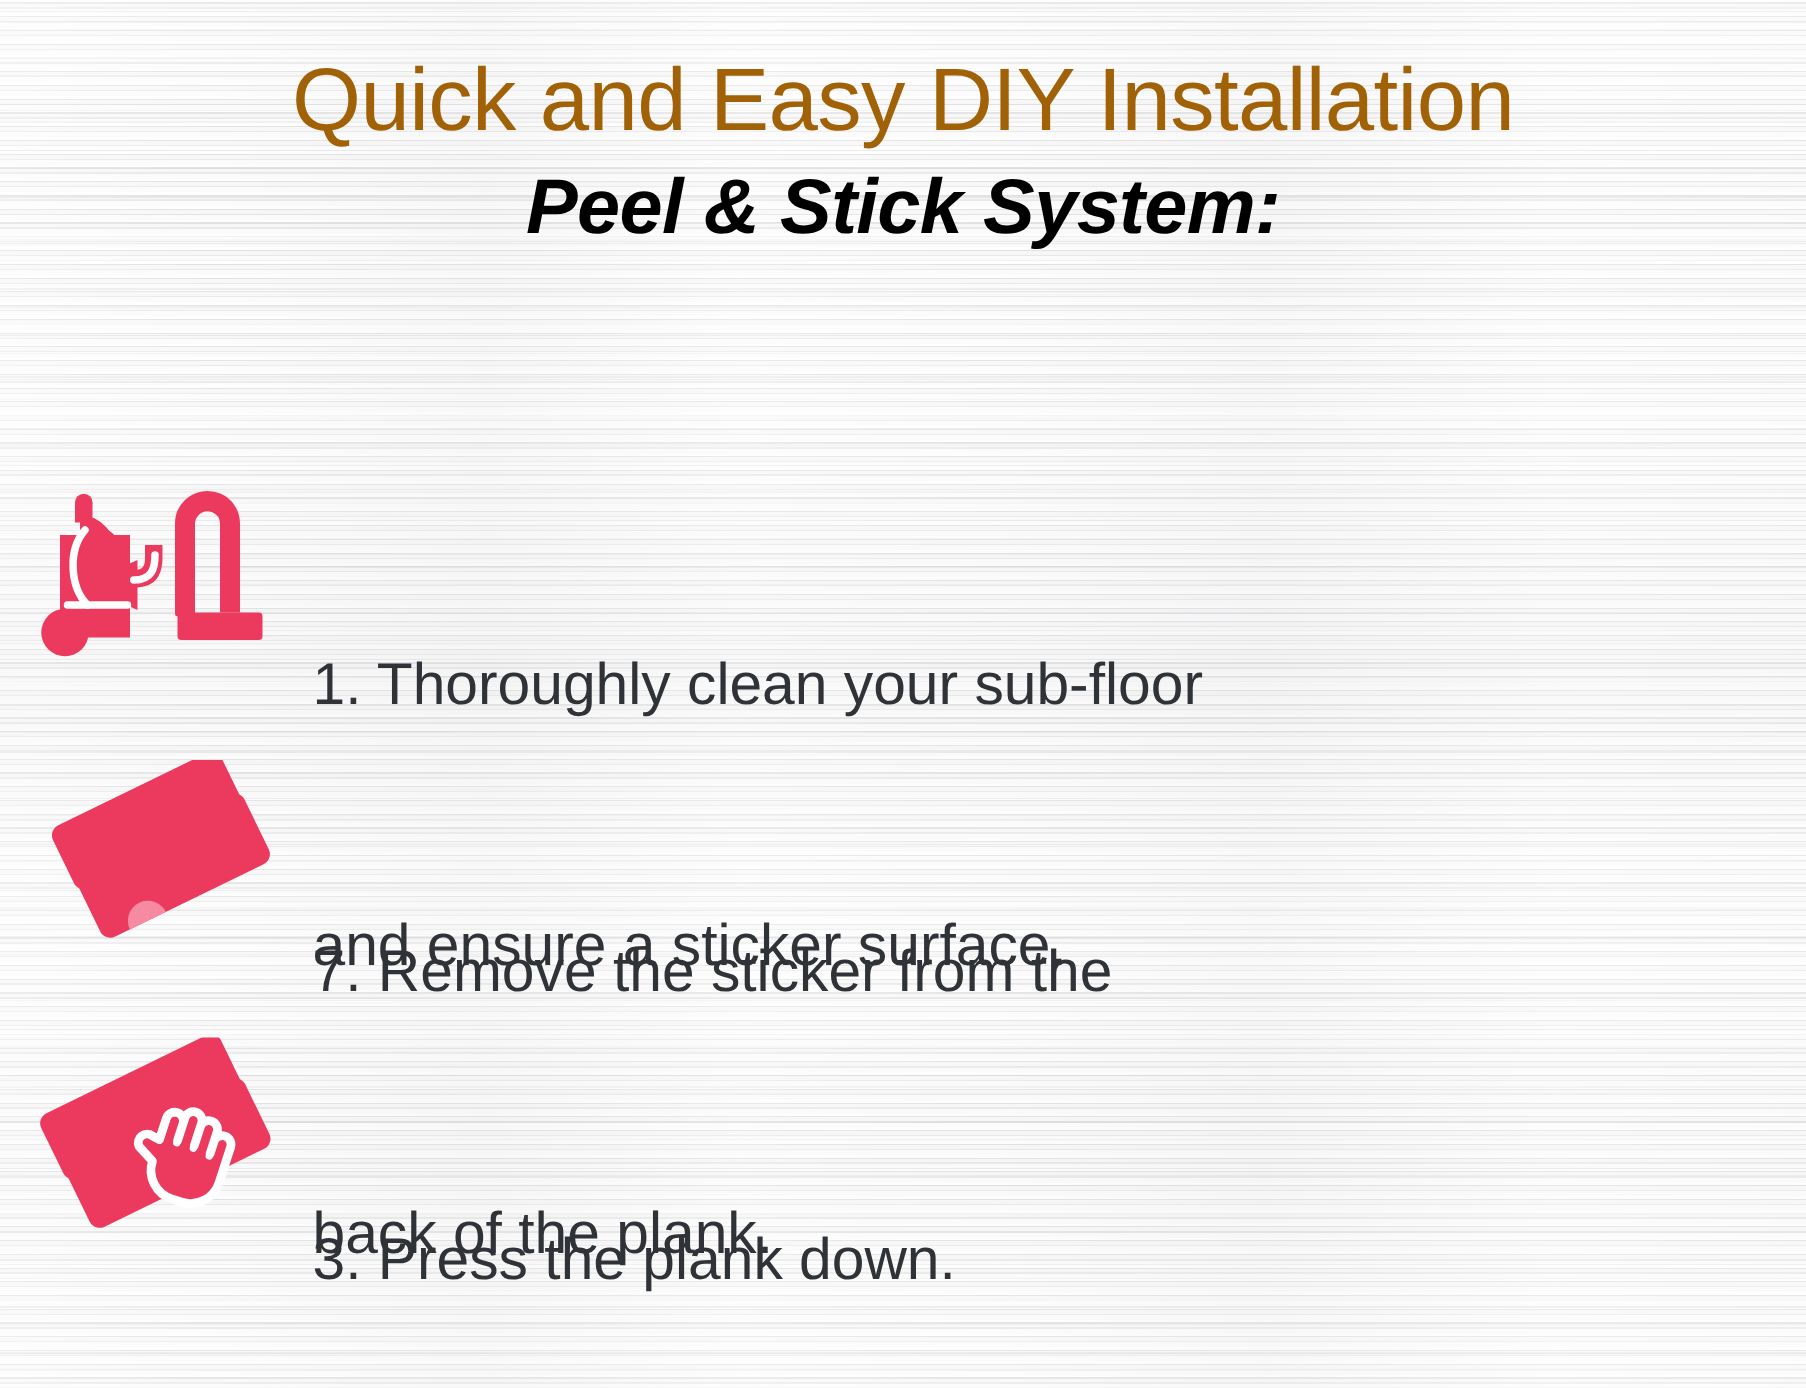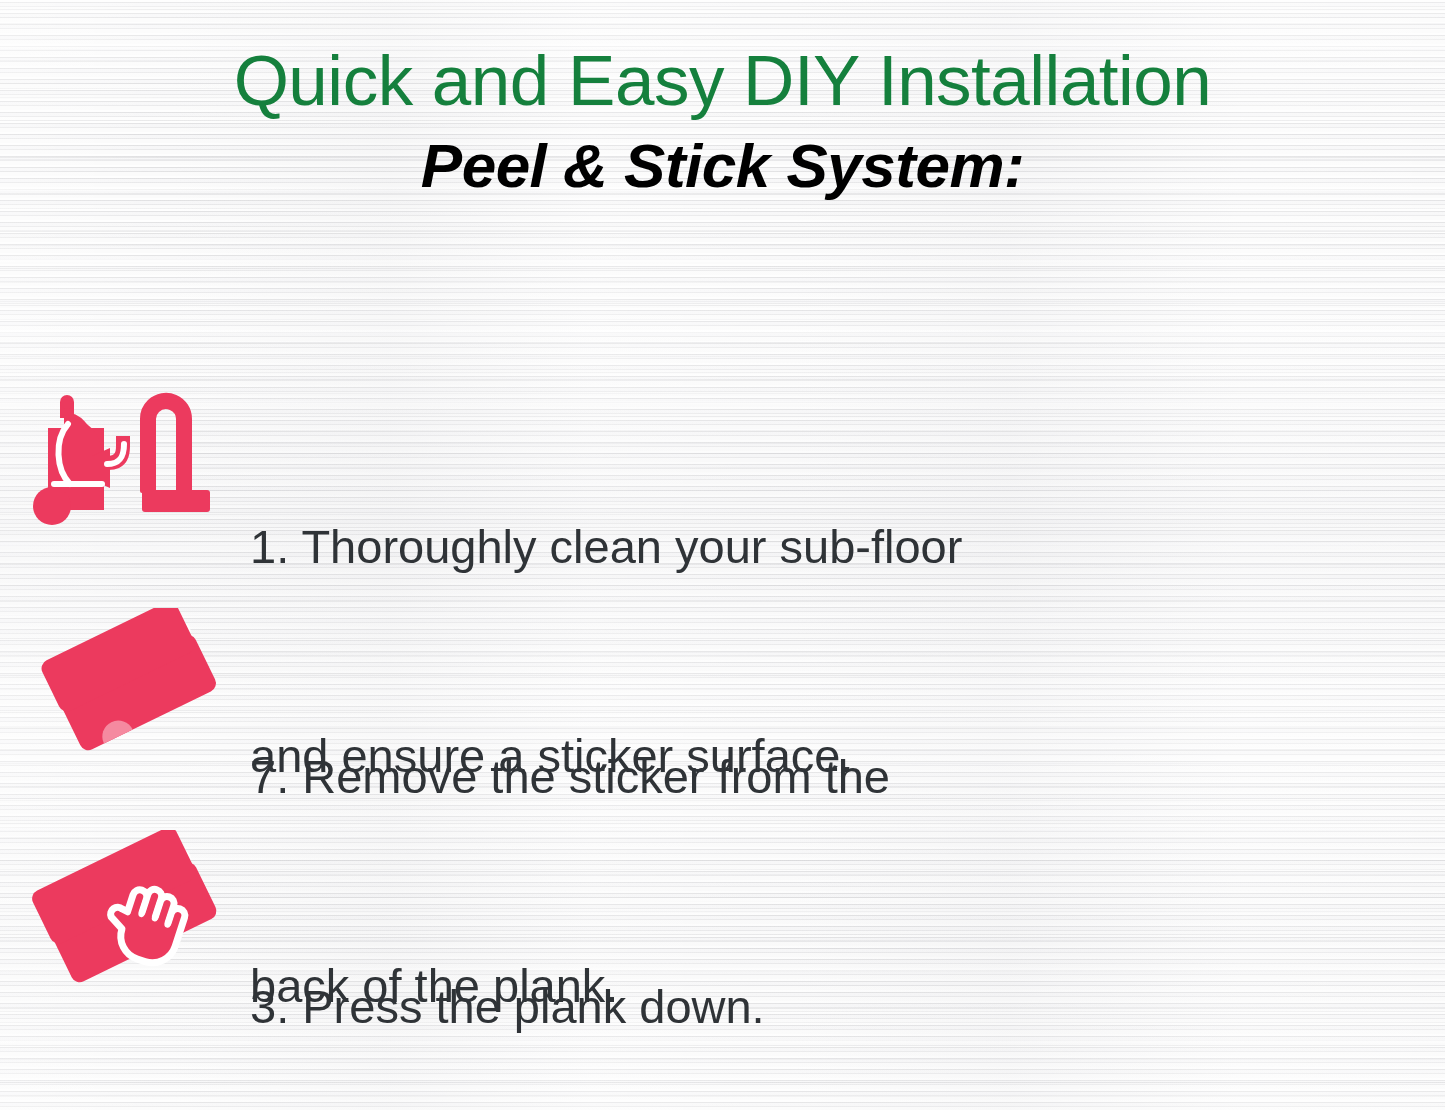--- a/index.html
+++ b/index.html
@@ -110,21 +110,21 @@
     z-index: 5;
   }
   #title {
     margin: 0;
     padding-top: 44px;
     font-family: "Liberation Sans", sans-serif;
     font-weight: 300;
     font-size: 71px;
     line-height: 1.05;
     letter-spacing: -0.5px;
-    color: #15803d;
+    color: #a16207;
     white-space: nowrap;
   }
   #subtitle {
     margin: 0;
     padding-top: 14px;
     font-family: "Liberation Sans", sans-serif;
     font-weight: bold;
     font-style: italic;
     font-size: 62px;
     line-height: 1.05;

